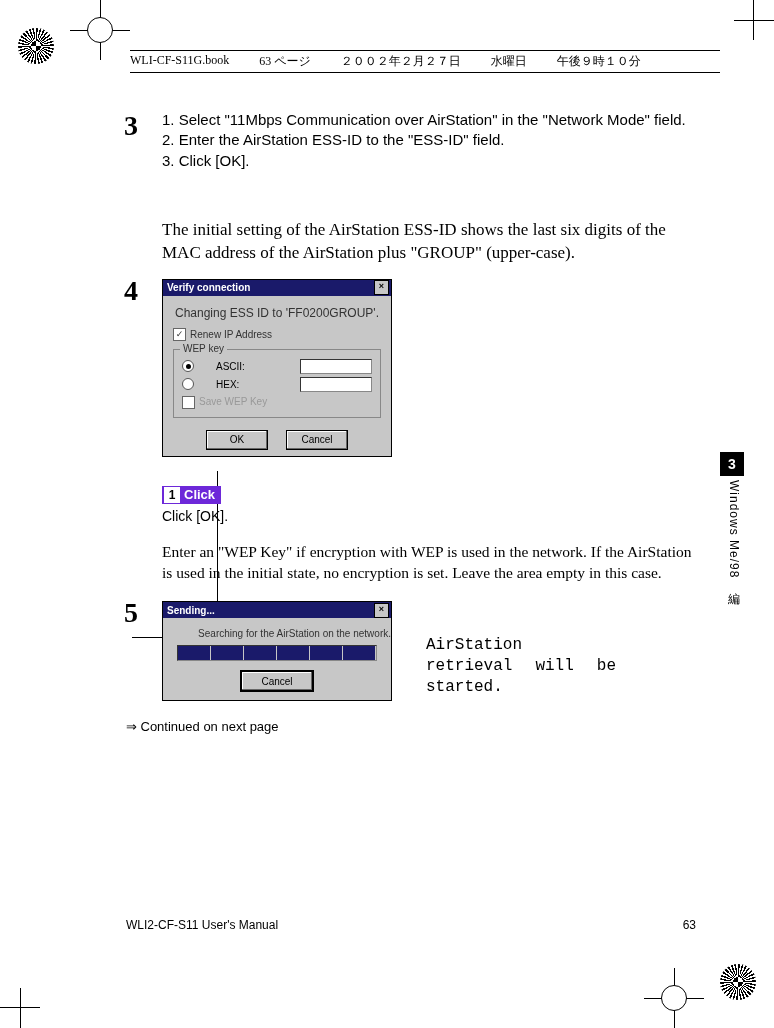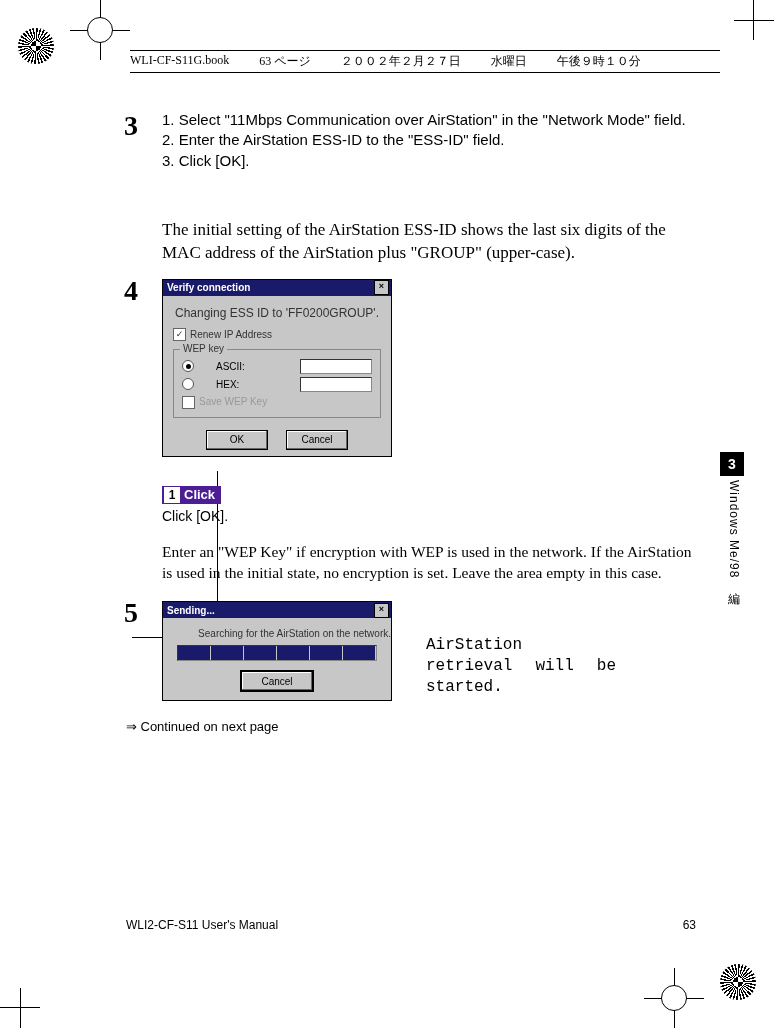--- a/index.html
+++ b/index.html
@@ -118,21 +118,21 @@
   .radio { width: 10px; height: 10px; border: 1px solid #555; border-radius: 50%; background: #fff; display: inline-flex; align-items: center; justify-content: center; }
   .radio.checked::after { content:""; width:5px; height:5px; background:#000; border-radius:50%; }
   .txtfield { width: 70px; height: 13px; background: #fff; border: 1px inset #888; margin-left: auto; }
   .chk2 { display: flex; gap: 4px; margin-top: 4px; color: #999; }
   .dlgbtns { position: absolute; bottom: 6px; left: 0; right: 0; display: flex; justify-content: center; gap: 18px; }
   .winbtn { width: 60px; height: 18px; background: #c7c7c7; border: 1px solid #000; font-size: 10px; display: flex; align-items: center; justify-content: center; box-shadow: inset -1px -1px 0 #666, inset 1px 1px 0 #fff; }
   .oklead { position: relative; width: 56px; }
   .oklead .leadline { position: absolute; left: -30px; top: 166px; width: 84px; height: 1px; background:#000;}
   .oklead .leadvert { position: absolute; right: 0; top: 0; width: 1px; height: 166px; background:#000;}
   .clickbadge {
-    display: inline-flex; align-items: center; background:#4c1d95; color:#fff;
+    display: inline-flex; align-items: center; background:#6d28d9; color:#fff;
     font-family: Arial, sans-serif; font-weight: bold; font-size: 13px;
     padding: 1px 6px 1px 2px; position: relative;
   }
   .clickbadge::before {
     content: "1"; display:inline-flex; width:16px; height:16px; background:#fff; color:#000;
     align-items:center; justify-content:center; margin-right:4px; font-size:12px;
   }
   .clicklabel { font-family: Arial, sans-serif; font-size: 14px; margin-top: 4px; }
   .para-after4 {
     font-family: "Times New Roman", serif;

